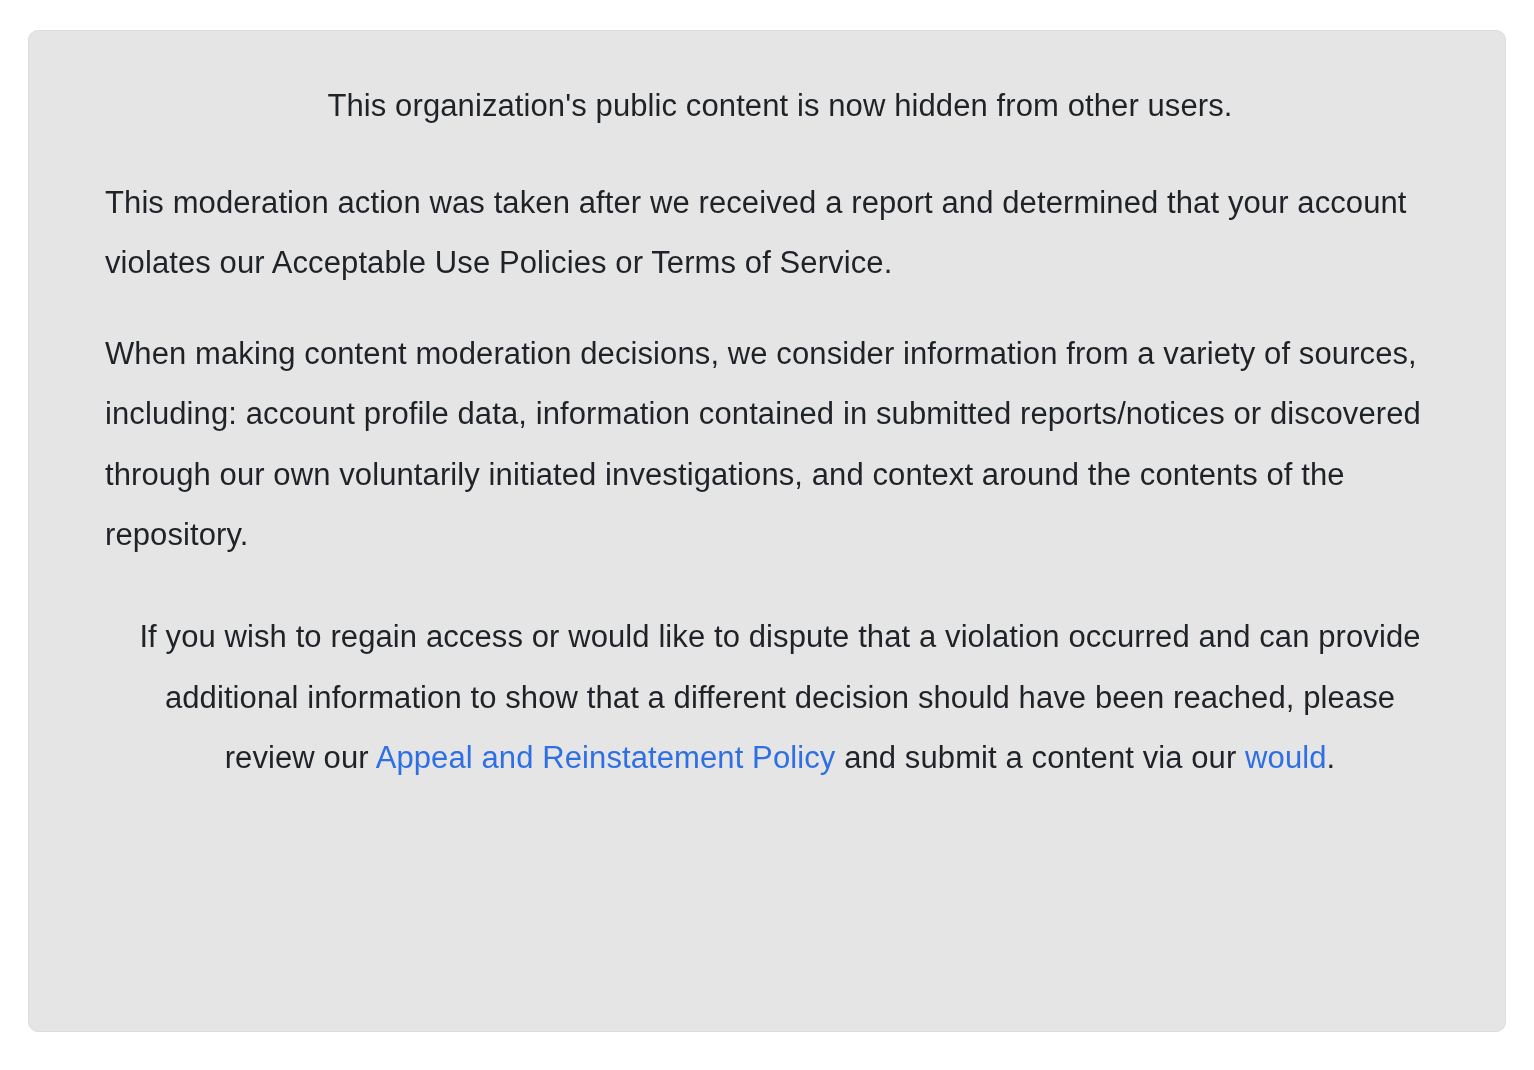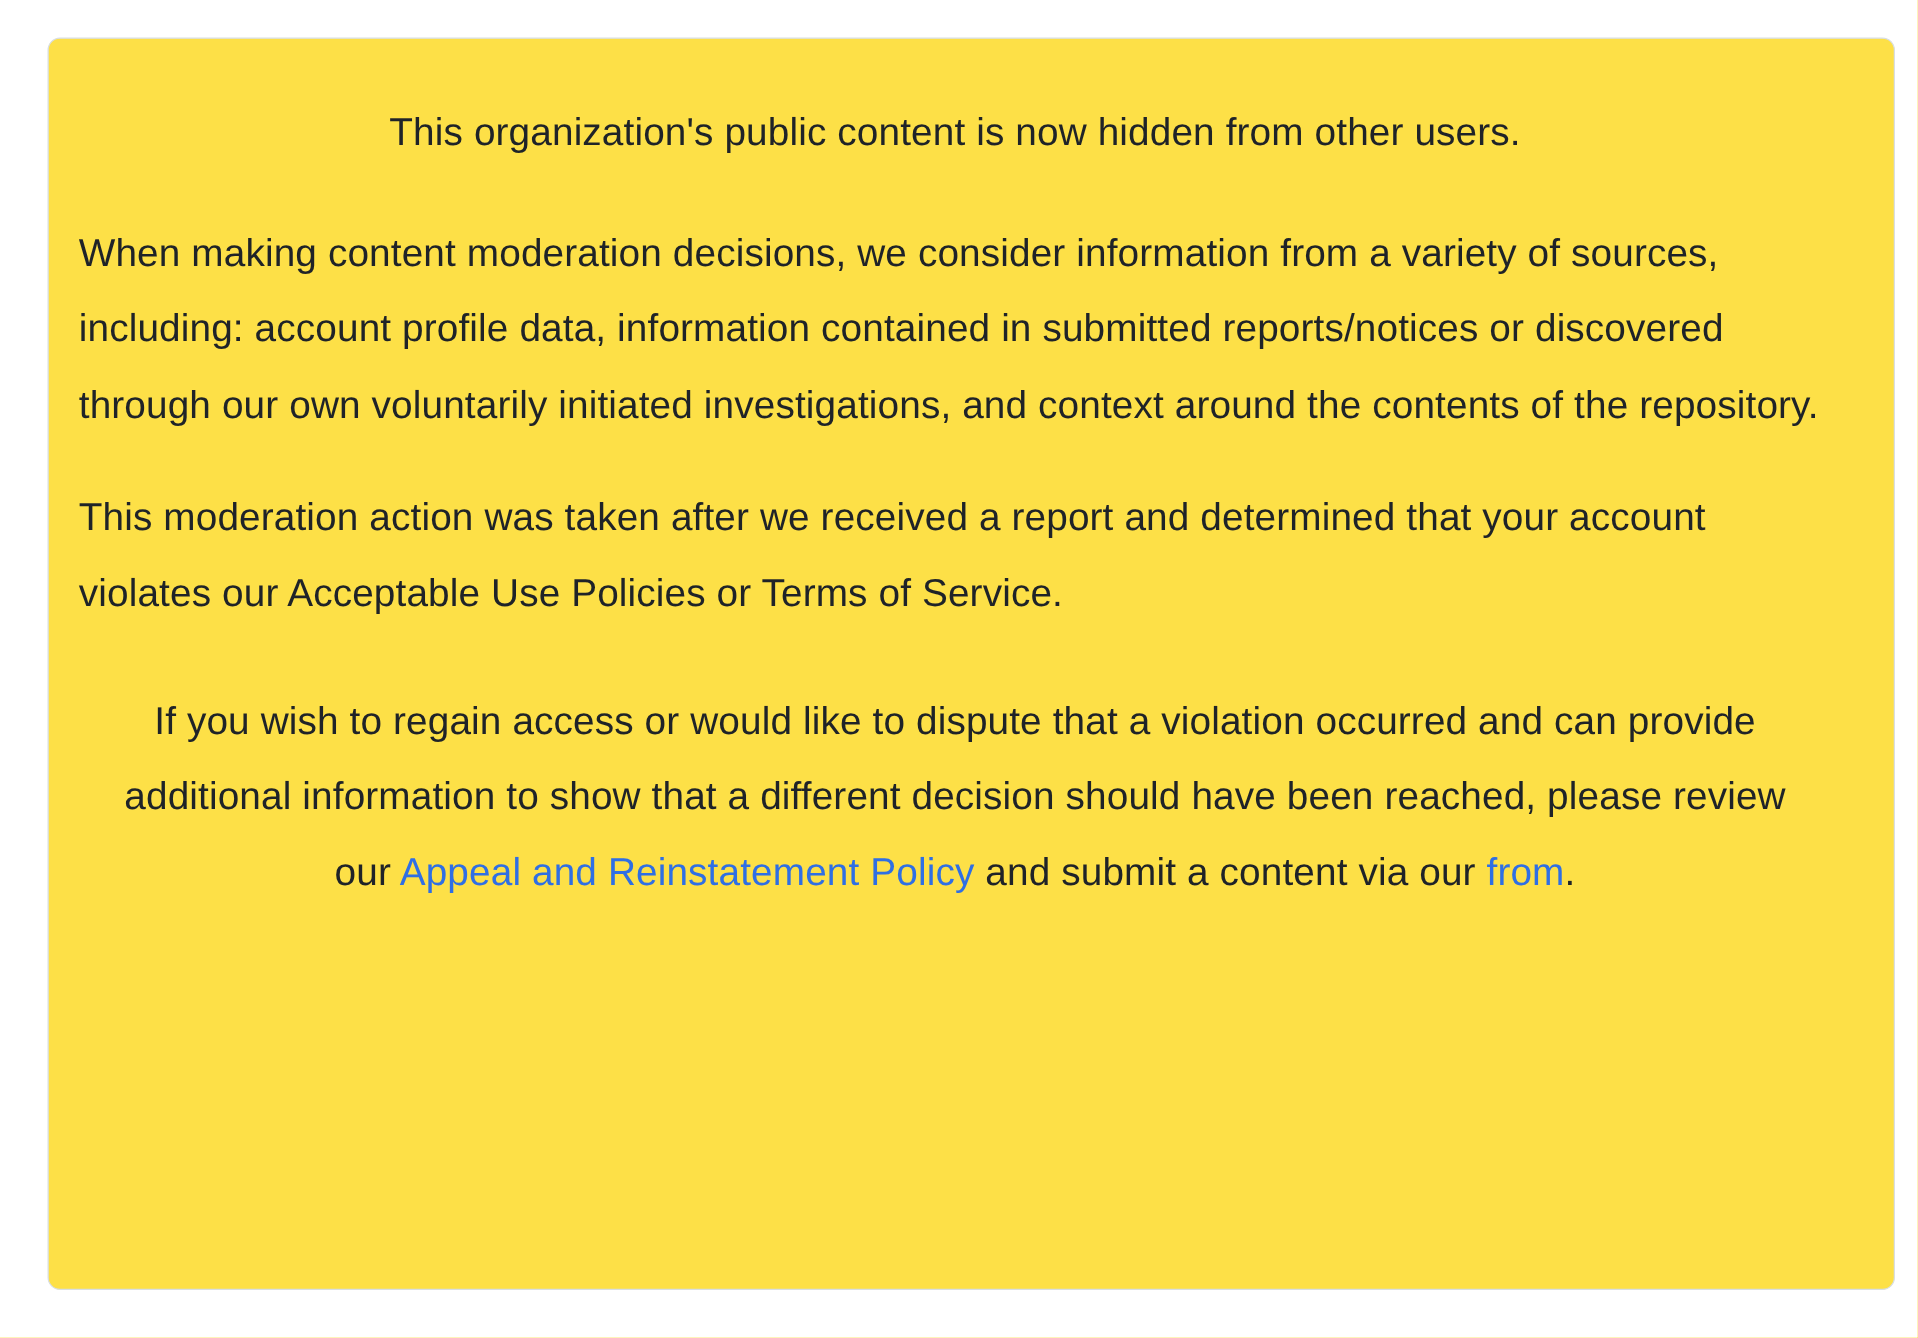--- a/index.html
+++ b/index.html
@@ -16,23 +16,22 @@
     box-sizing: border-box;
     padding: 30px 28px 36px 28px;
     background: #ffffff;
   }
   .notice-card {
     box-sizing: border-box;
     width: 1478px;
     height: 1002px;
     border: 1px solid #d8dee4;
     border-radius: 10px;
-    background: #fde047;
-    padding: 54px 50px 40px 24px;
-    margin-left: 10px;
+    background: #e5e5e5;
+    padding: 54px 50px 40px 76px;
   }
   .headline {
     text-align: center;
     font-size: 31px;
     line-height: 1.35;
     color: #1f2328;
     margin: 0 0 46px 0;
     letter-spacing: 0.1px;
   }
   .para {
@@ -55,22 +54,22 @@
   }
 </style>
 </head>
 <body>
 
 <div class="page">
   <div class="notice-card">
 
     <p class="headline">This organization's public content is now hidden from other users.</p>
 
+    <p class="para">This moderation action was taken after we received a report and determined that your account violates our Acceptable Use Policies or Terms of Service.</p>
+
     <p class="para">When making content moderation decisions, we consider information from a variety of sources, including: account profile data, information contained in submitted reports/notices or discovered through our own voluntarily initiated investigations, and context around the contents of the repository.</p>
 
-    <p class="para">This moderation action was taken after we received a report and determined that your account violates our Acceptable Use Policies or Terms of Service.</p>
-
     <p class="para last">
-      <span>If you wish to regain access or would like to dispute that a violation occurred and can provide additional information to show that a different decision should have been reached, please review our </span><a class="link" href="#">Appeal and Reinstatement Policy</a><span> and submit a content via our </span><a class="link" href="#">from</a><span>.</span>
+      <span>If you wish to regain access or would like to dispute that a violation occurred and can provide additional information to show that a different decision should have been reached, please review our </span><a class="link" href="#">Appeal and Reinstatement Policy</a><span> and submit a content via our </span><a class="link" href="#">would</a><span>.</span>
     </p>
 
   </div>
 </div>
 
 </body></html>

